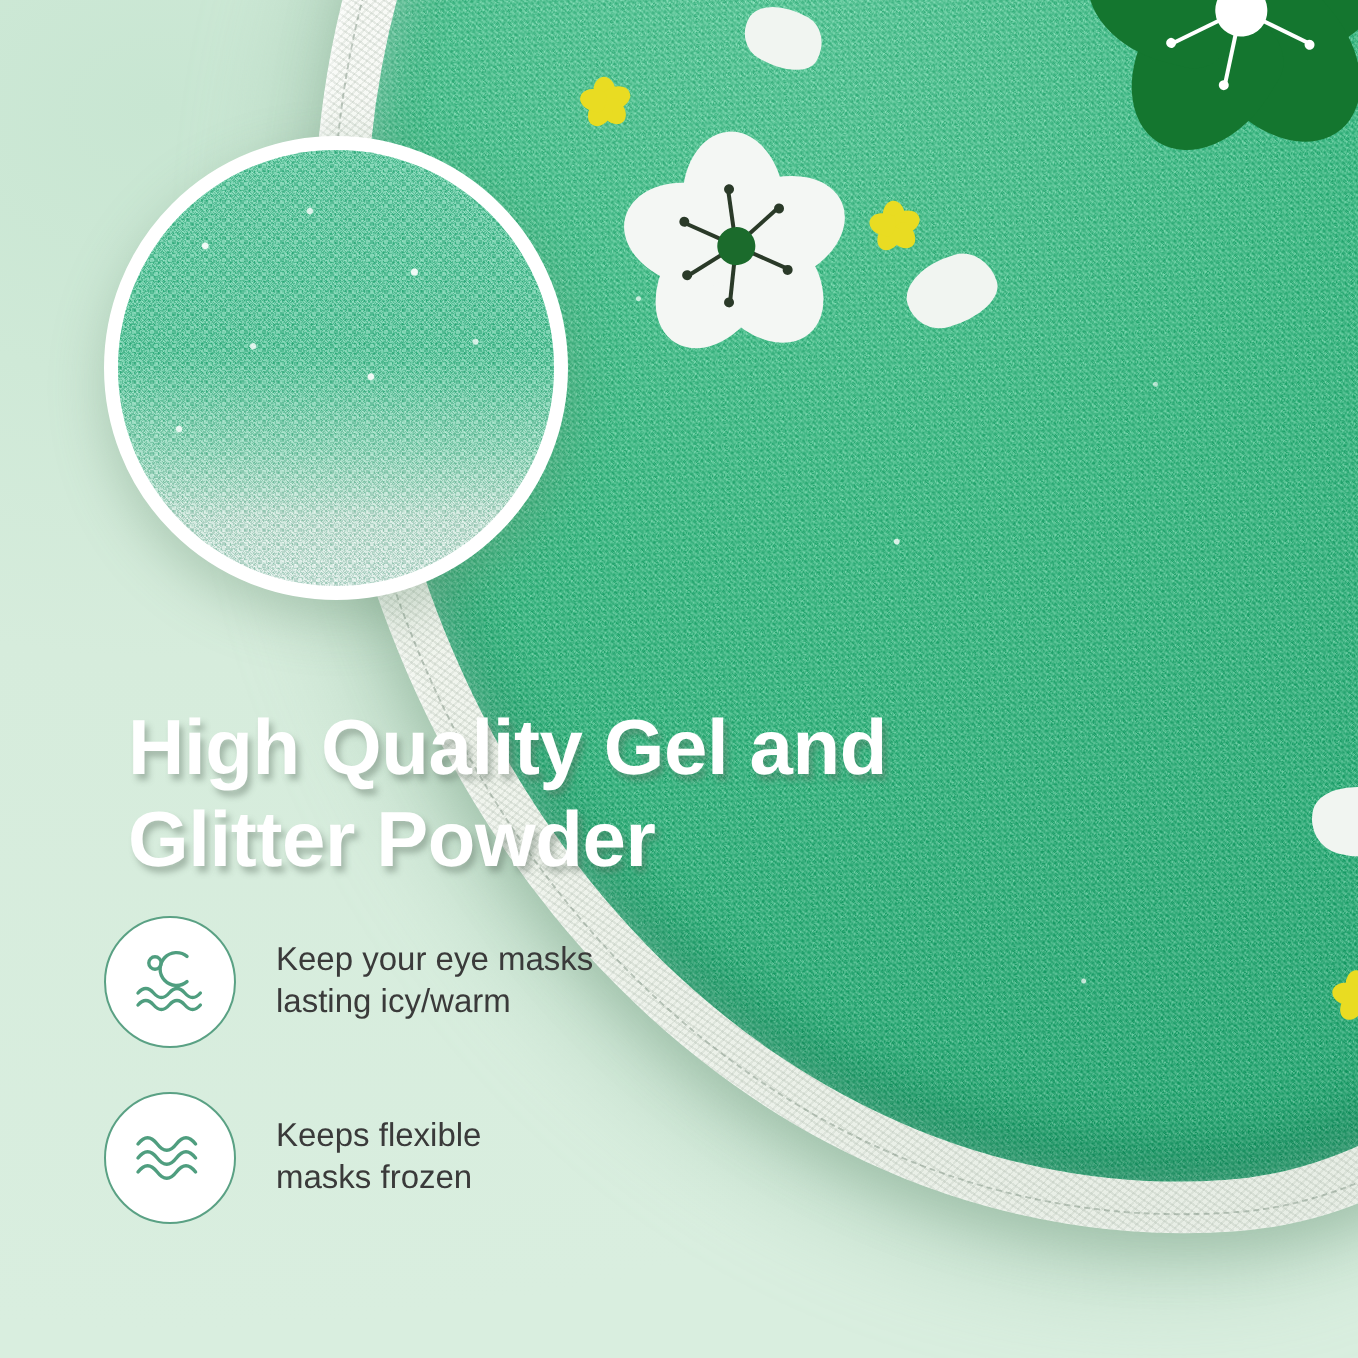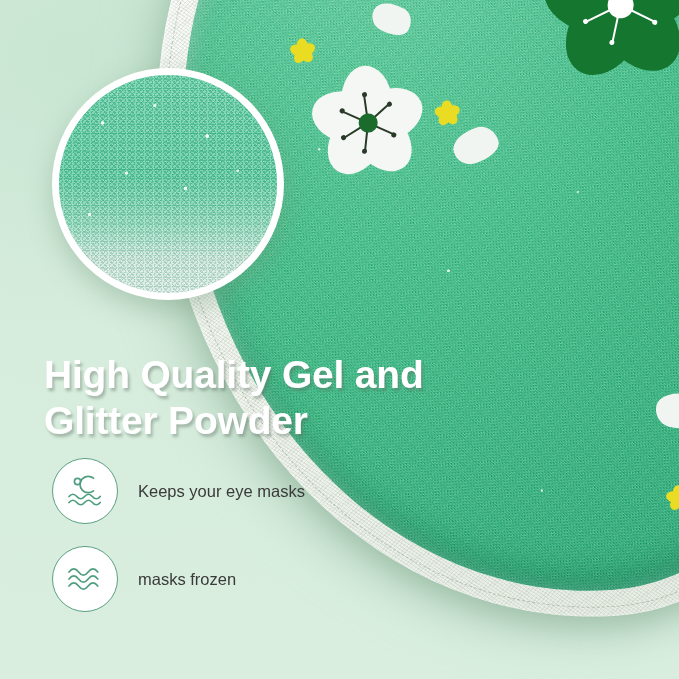--- a/index.html
+++ b/index.html
@@ -149,21 +149,21 @@
       repeating-linear-gradient(33deg, rgba(255,255,255,.24) 0 1px, rgba(12,130,85,.18) 1px 2.2px),
       repeating-linear-gradient(-57deg, rgba(255,255,255,.2) 0 1px, rgba(10,120,78,.18) 1px 2px),
       linear-gradient(180deg, #4fd3a0 0%, #3ecb94 46%, #8fe3c0 68%, #e9f7ef 84%, #ffffff 100%);
     background-size:
       auto,auto,auto,auto,auto,auto,auto,
       9px 9px, 2.4px 2.4px, 2.4px 2.4px, auto;
   }
 
   
   #headline{
-    position:absolute; left:44px; top:352px;
+    position:absolute; left:64px; top:352px;
     width:430px;
     font-size:39px; line-height:46px; font-weight:700;
     color:#ffffff;
     letter-spacing:-.2px;
     text-shadow:2px 3px 3px rgba(90,110,95,.42);
   }
   #features{position:absolute; left:52px; top:458px; width:330px;}
   .feature{display:flex; align-items:center; margin-bottom:22px;}
   .fIcon{
     width:66px;height:66px;border-radius:50%;
@@ -266,33 +266,35 @@
         <svg width="44" height="44" viewBox="0 0 44 44" aria-hidden="true">
           <g fill="none" stroke="#4f9e7f" stroke-width="1.7" stroke-linecap="round">
             <circle cx="14.5" cy="12.5" r="3.1"></circle>
             <path d="M30.5 9.2a8.2 8.2 0 1 0 0 12.6"></path>
             <path d="M6 27.5c2.6-3 5.2-3 7.8 0s5.2 3 7.8 0 5.2-3 7.8 0 5.2 3 7.8 0"></path>
             <path d="M6 33.5c2.6-3 5.2-3 7.8 0s5.2 3 7.8 0 5.2-3 7.8 0 5.2 3 7.8 0"></path>
           </g>
         </svg>
       </div>
       <div class="fText">
-        <span>Keeps your eye masks</span>
+        <span>Keep your eye masks</span>
+        <span>lasting icy/warm</span>
       </div>
     </div>
 
     <div class="feature">
       <div class="fIcon">
         <svg width="44" height="44" viewBox="0 0 44 44" aria-hidden="true">
           <g fill="none" stroke="#4f9e7f" stroke-width="1.7" stroke-linecap="round">
             <path d="M6 15c3.2-4.2 6.4-4.2 9.6 0s6.4 4.2 9.6 0 6.4-4.2 9.6 0"></path>
             <path d="M6 22c3.2-4.2 6.4-4.2 9.6 0s6.4 4.2 9.6 0 6.4-4.2 9.6 0"></path>
             <path d="M6 29c3.2-4.2 6.4-4.2 9.6 0s6.4 4.2 9.6 0 6.4-4.2 9.6 0"></path>
           </g>
         </svg>
       </div>
       <div class="fText">
+        <span>Keeps flexible</span>
         <span>masks frozen</span>
       </div>
     </div>
 
   </div>
 </div>
 
 </body></html>

